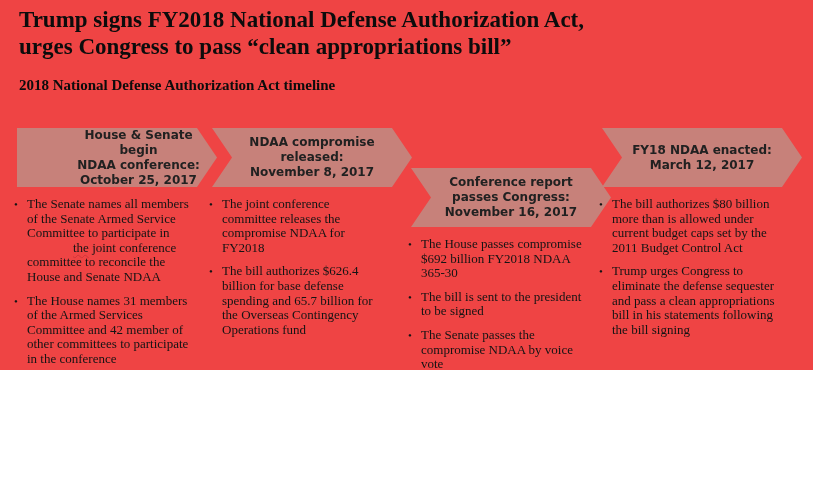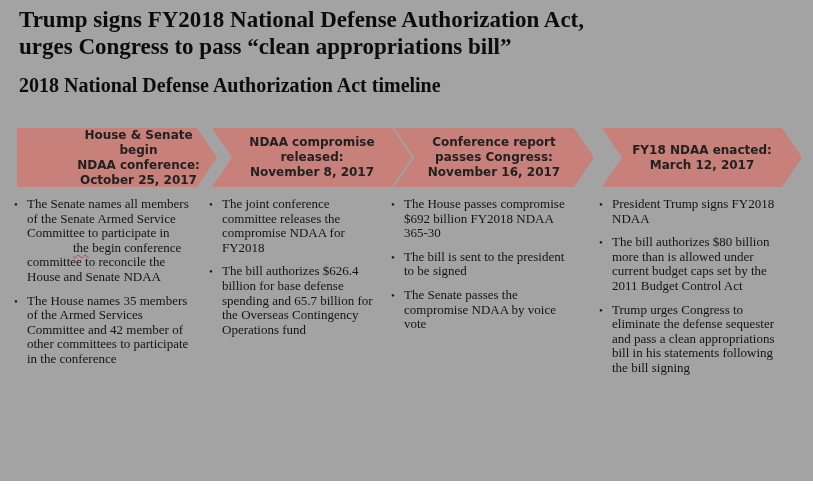--- a/index.html
+++ b/index.html
@@ -1,28 +1,28 @@
 <!DOCTYPE html>
 <html><head>
 <meta charset="utf-8">
 <style>
   html, body { margin:0; padding:0; background:#ffffff; }
   #stage {
-    position:relative; width:813px; height:481px; background:#a3a3a3;
+    position:relative; width:813px; height:370px; background:#ef4444;
     font-family:"Liberation Serif", serif; overflow:hidden;
   }
   .title {
     position:absolute; left:19px; top:6px; margin:0;
     font-size:23px; line-height:27px; font-weight:bold; color:#0c0c0c;
     white-space:pre-line; letter-spacing:0px;
     font-family:"Liberation Serif", serif;
   }
   .subtitle {
     position:absolute; left:19px; top:77px; margin:0;
-    font-size:20px; line-height:17px; font-weight:bold; color:#0c0c0c;
+    font-size:15px; line-height:17px; font-weight:bold; color:#0c0c0c;
     font-family:"Liberation Serif", serif;
   }
   .stage-col { position:absolute; top:128px; width:200px; }
   .arrow {
     position:relative; width:200px; height:59px;
     background: var(--arrow-color, #C7817A);
     display:flex; align-items:center; justify-content:center;
     clip-path: polygon(0 0, 180px 0, 100% 50%, 180px 100%, 0 100%);
   }
   .arrow.notched {
@@ -59,52 +59,51 @@
 urges Congress to pass “clean appropriations bill”</h1>
   <h2 class="subtitle">2018 National Defense Authorization Act timeline</h2>
   <div id="timeline">
       <div class="stage-col" style="left: 17px;">
         <div class="arrow">
           <div class="arrow-label" style="color: rgb(33, 33, 33); margin-left: 43px;">House &amp; Senate begin
 NDAA conference:
 October 25, 2017</div>
         </div>
         <ul class="bullets">
-          <li><span>The Senate names all members of the Senate Armed Service Committee to participate in </span><span class="squiggle">the</span><span> begin conference committee to reconcile the House and Senate NDAA</span></li>
-          <li>The House names 35 members of the Armed Services Committee and 42 member of other committees to participate in the conference</li>
+          <li><span>The Senate names all members of the Senate Armed Service Committee to participate in </span><span class="squiggle">the</span><span> joint conference committee to reconcile the House and Senate NDAA</span></li>
+          <li>The House names 31 members of the Armed Services Committee and 42 member of other committees to participate in the conference</li>
         </ul>
       </div>
       <div class="stage-col" style="left: 212px;">
         <div class="arrow notched">
           <div class="arrow-label" style="color: rgb(33, 33, 33);">NDAA compromise
 released:
 November 8, 2017</div>
         </div>
         <ul class="bullets">
           <li>The joint conference committee releases the compromise NDAA for FY2018</li>
           <li>The bill authorizes $626.4 billion for base defense spending and 65.7 billion for the Overseas Contingency Operations fund</li>
         </ul>
       </div>
-      <div class="stage-col" style="left: 394px;">
+      <div class="stage-col" style="left: 411px; margin-top: 40px;">
         <div class="arrow notched">
           <div class="arrow-label" style="color: rgb(33, 33, 33);">Conference report
 passes Congress:
 November 16, 2017</div>
         </div>
         <ul class="bullets">
           <li>The House passes compromise $692 billion FY2018 NDAA 365-30</li>
           <li>The bill is sent to the president to be signed</li>
           <li>The Senate passes the compromise NDAA by voice vote</li>
         </ul>
       </div>
       <div class="stage-col" style="left: 602px;">
         <div class="arrow notched">
           <div class="arrow-label" style="color: rgb(33, 33, 33);">FY18 NDAA enacted:
 March 12, 2017</div>
         </div>
         <ul class="bullets">
-          <li>President Trump signs FY2018 NDAA</li>
           <li>The bill authorizes $80 billion more than is allowed under current budget caps set by the 2011 Budget Control Act</li>
           <li>Trump urges Congress to eliminate the defense sequester and pass a clean appropriations bill in his statements following the bill signing</li>
         </ul>
       </div>
     </div>
 </div>
 
 </body></html>

